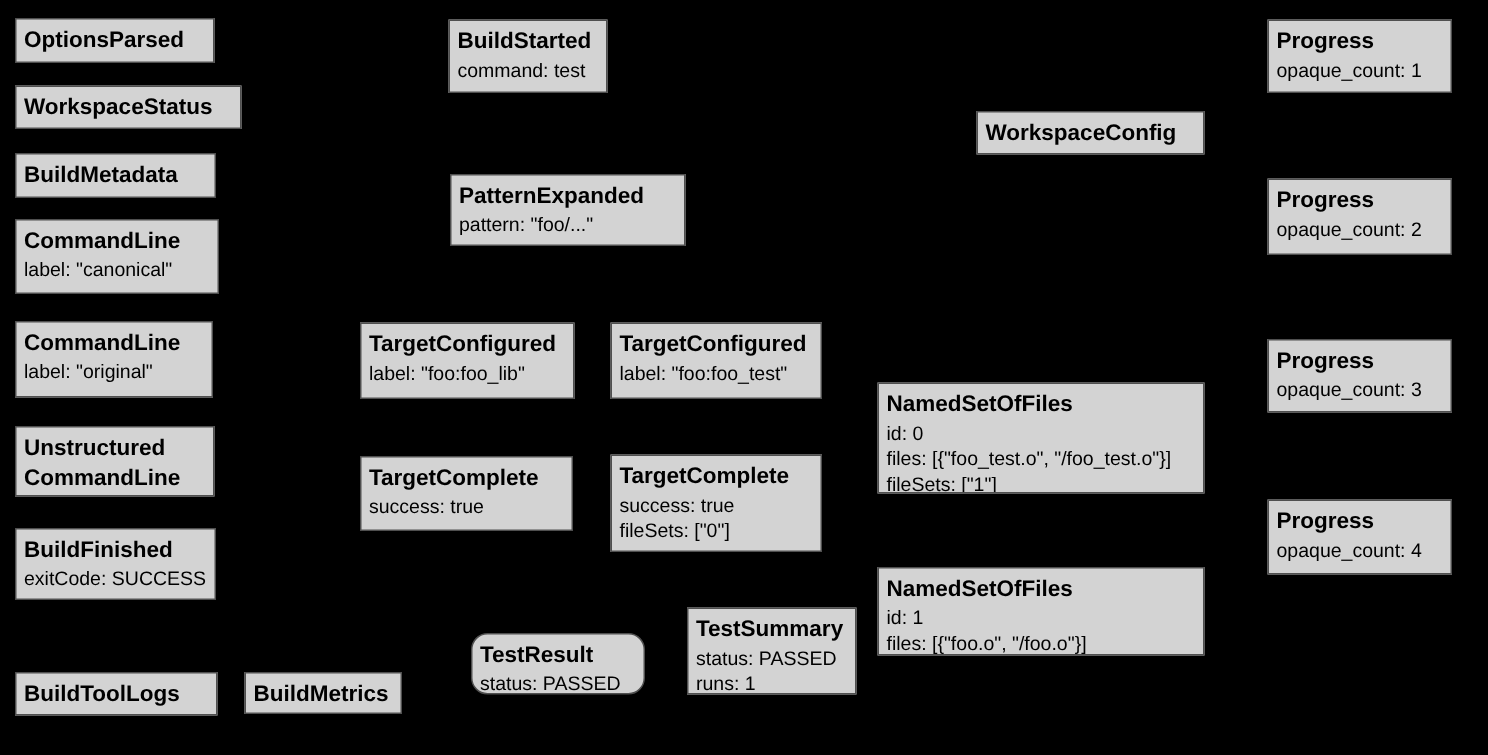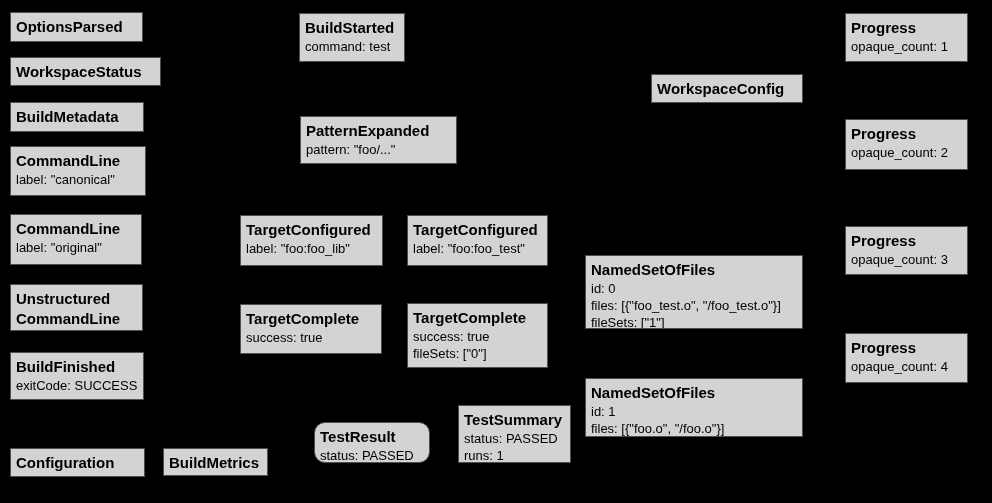--- a/index.html
+++ b/index.html
@@ -59,21 +59,21 @@
     </div>
     <div class="node" style="left: 10px; top: 284px; width: 133px; height: 47px;">
       <div class="node-title">Unstructured</div>
       <div class="node-title">CommandLine</div>
     </div>
     <div class="node" style="left: 10px; top: 352px; width: 134px; height: 48px;">
       <div class="node-title">BuildFinished</div>
       <div class="node-detail">exitCode: SUCCESS</div>
     </div>
     <div class="node" style="left: 10px; top: 448px; width: 135px; height: 29px;">
-      <div class="node-title">Configuration</div>
+      <div class="node-title">BuildToolLogs</div>
     </div>
     <div class="node" style="left: 163px; top: 448px; width: 105px; height: 28px;">
       <div class="node-title">BuildMetrics</div>
     </div>
     <div class="node" style="left: 300px; top: 116px; width: 157px; height: 48px;">
       <div class="node-title">PatternExpanded</div>
       <div class="node-detail">pattern: "foo/..."</div>
     </div>
     <div class="node" style="left: 299px; top: 13px; width: 106px; height: 49px;">
       <div class="node-title">BuildStarted</div>

